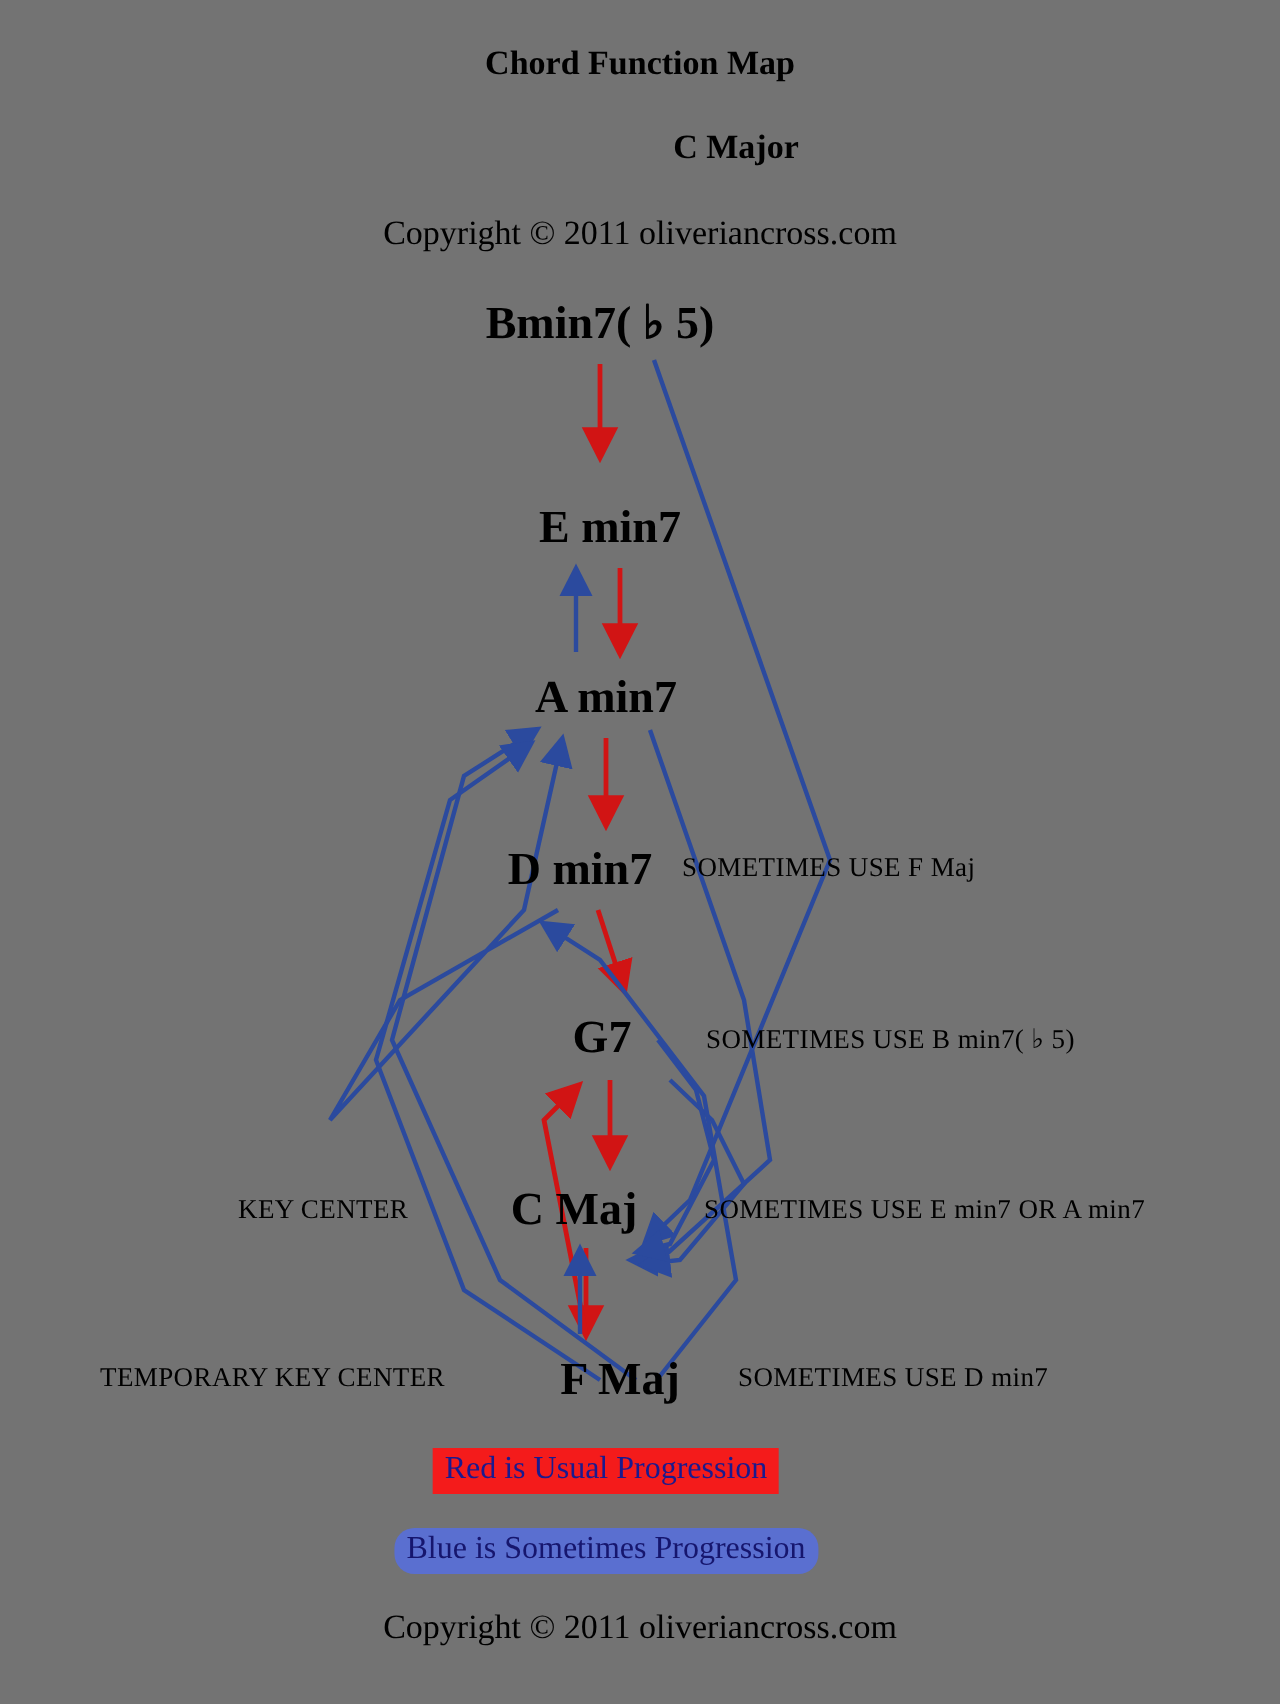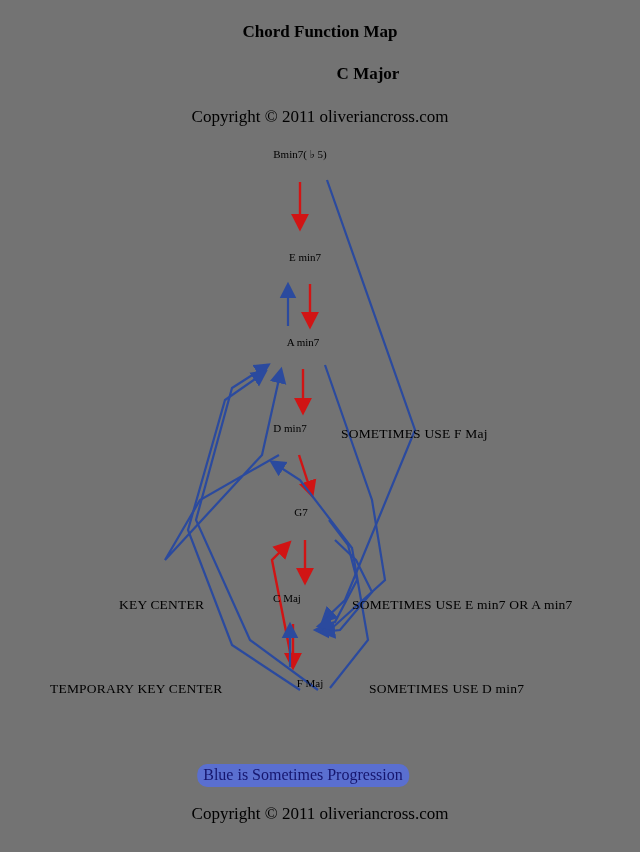--- a/index.html
+++ b/index.html
@@ -30,22 +30,23 @@
   .subtitle {
     font-weight: bold;
     font-size: 17px;
     text-align: center;
     margin-left: 48px;
   }
   .copyright {
     font-size: 17px;
   }
   .chord {
-    font-size: 11px;
+    font-size: 23px;
     text-align: right;
+    font-weight: bold;
   }
   .note {
     font-size: 13.5px;
     letter-spacing: 0.2px;
   }
   .legend {
     font-size: 16px;
     padding: 2px 6px 3px 6px;
     font-weight: normal;
   }
@@ -117,22 +118,24 @@
 
   <div class="txt chord center" style="left:300px; top:148px;">Bmin7( ♭ 5)</div>
   <div class="txt chord center" style="left:305px; top:251px;">E min7</div>
   <div class="txt chord center" style="left:303px; top:336px;">A min7</div>
   <div class="txt chord center" style="left:290px; top:422px;">D min7</div>
   <div class="txt chord center" style="left:301px; top:506px;">G7</div>
   <div class="txt chord center" style="left:287px; top:592px;">C Maj</div>
   <div class="txt chord center" style="left:310px; top:677px;">F Maj</div>
 
   <div class="txt note" style="left:341px; top:426px;">SOMETIMES USE F Maj</div>
+  <div class="txt note" style="left:353px; top:511px;">SOMETIMES USE B min7( ♭ 5)</div>
   <div class="txt note" style="left:352px; top:597px;">SOMETIMES USE E min7 OR A min7</div>
   <div class="txt note" style="left:119px; top:597px;">KEY CENTER</div>
   <div class="txt note" style="left:369px; top:681px;">SOMETIMES USE D min7</div>
   <div class="txt note" style="left:50px; top:681px;">TEMPORARY KEY CENTER</div>
 
+  <div class="txt legend legend-red center" style="left:303px; top:724px;">Red is Usual Progression</div>
   <div class="txt legend legend-blue center" style="left:303px; top:764px;">Blue is Sometimes Progression</div>
 
   <div class="txt copyright center" style="left:320px; top:804px;">Copyright © 2011 oliveriancross.com</div>
 
 </div>
 
 </body></html>

